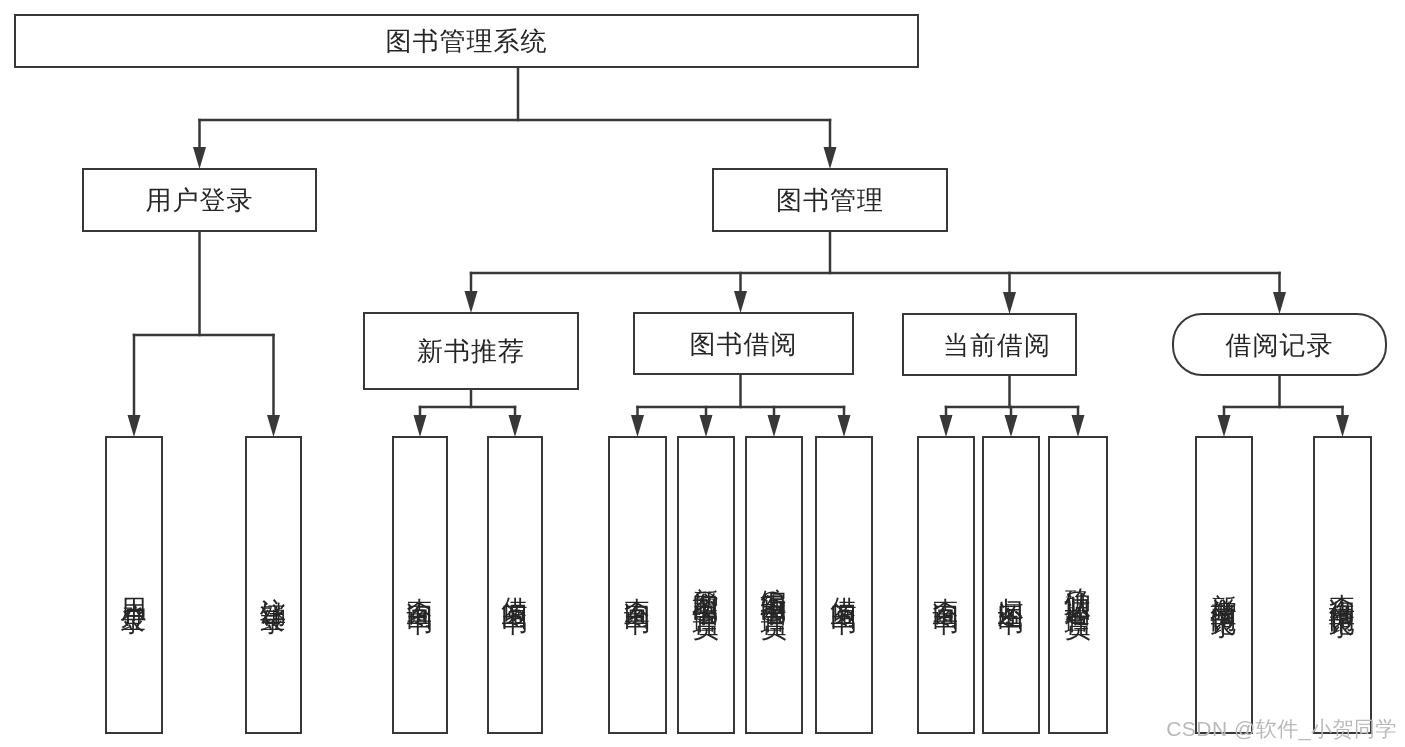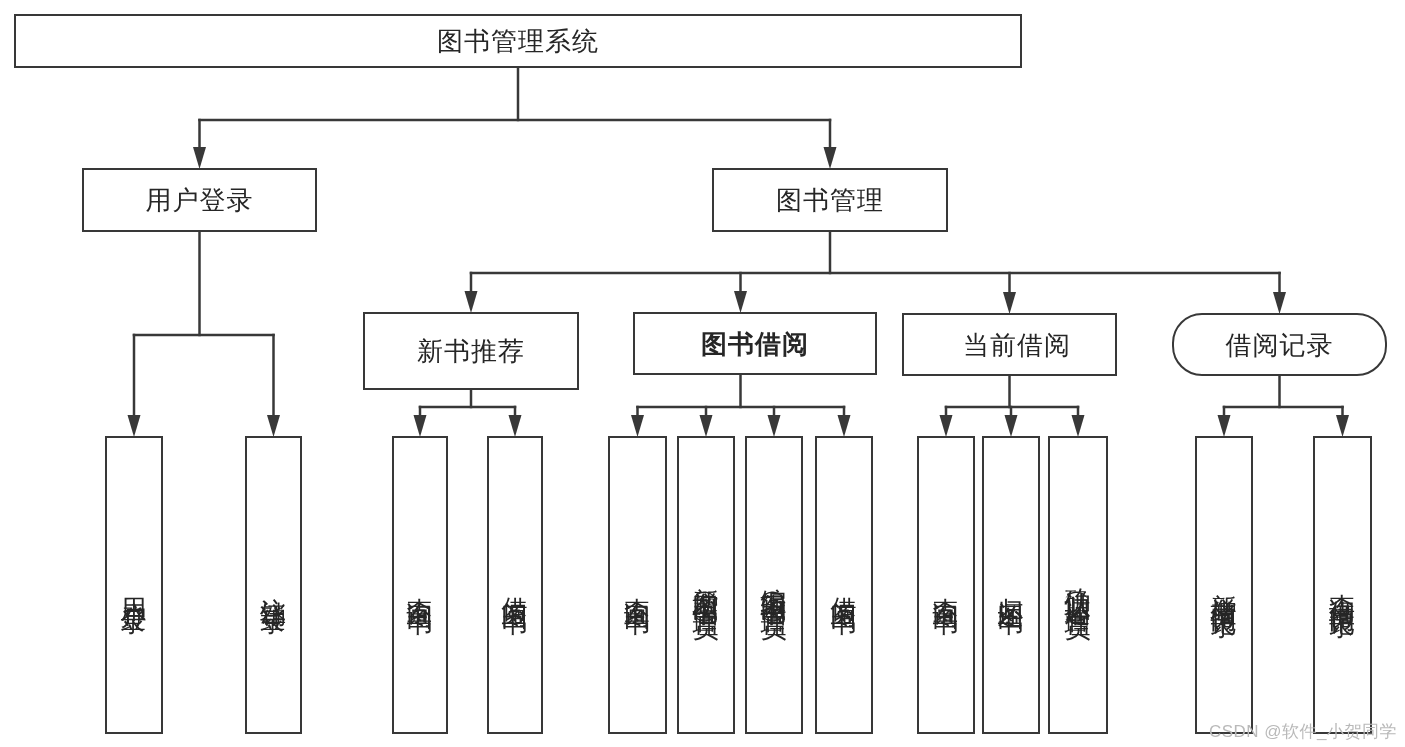--- a/index.html
+++ b/index.html
@@ -34,21 +34,21 @@
   }
   .node.vertical .label {
     writing-mode:vertical-rl;
     letter-spacing:4px;
     line-height:1;
   }
   .watermark {
     position:absolute;
     right:8px;
     bottom:4px;
-    font-size:17px;
+    font-size:21px;
     letter-spacing:0.5px;
     color:#b9b9b9;
     z-index:3;
     white-space:nowrap;
   }
 </style>
 </head>
 <body>
 
 <div class="stage">
@@ -100,36 +100,36 @@
       <line x1="1078" y1="407" x2="1078" y2="418" stroke="#383838" stroke-width="2.5" stroke-linecap="square"></line>
       <polygon points="1071.5,415 1084.5,415 1078,437" fill="#383838"></polygon>
       <line x1="1279.5" y1="376" x2="1279.5" y2="407" stroke="#383838" stroke-width="2.5" stroke-linecap="square"></line>
       <line x1="1224" y1="407" x2="1342.5" y2="407" stroke="#383838" stroke-width="2.5" stroke-linecap="square"></line>
       <line x1="1224" y1="407" x2="1224" y2="418" stroke="#383838" stroke-width="2.5" stroke-linecap="square"></line>
       <polygon points="1217.5,415 1230.5,415 1224,437" fill="#383838"></polygon>
       <line x1="1342.5" y1="407" x2="1342.5" y2="418" stroke="#383838" stroke-width="2.5" stroke-linecap="square"></line>
       <polygon points="1336,415 1349,415 1342.5,437" fill="#383838"></polygon>
     </svg>
   <div id="nodes">
-      <div class="node horizontal" style="left: 14px; top: 14px; width: 1008px; height: 54px; justify-content: center;">
+      <div class="node horizontal" style="left: 14px; top: 14px; width: 905px; height: 54px; justify-content: center;">
         <span class="label">图书管理系统</span>
       </div>
       <div class="node horizontal" style="left: 82px; top: 168px; width: 235px; height: 64px;">
         <span class="label">用户登录</span>
       </div>
       <div class="node horizontal" style="left: 712px; top: 168px; width: 236px; height: 64px; text-align: right;">
         <span class="label">图书管理</span>
       </div>
       <div class="node horizontal" style="left: 363px; top: 312px; width: 216px; height: 78px;">
         <span class="label">新书推荐</span>
       </div>
-      <div class="node horizontal" style="left: 633px; top: 312px; width: 244px; height: 63px; font-weight: bold;">
+      <div class="node horizontal" style="left: 633px; top: 312px; width: 221px; height: 63px;">
         <span class="label">图书借阅</span>
       </div>
-      <div class="node horizontal" style="left: 902px; top: 313px; width: 215px; height: 63px; padding-left: 15px;">
+      <div class="node horizontal" style="left: 902px; top: 313px; width: 175px; height: 63px; padding-left: 15px;">
         <span class="label">当前借阅</span>
       </div>
       <div class="node horizontal" style="left: 1172px; top: 313px; width: 215px; height: 63px; border-radius: 30px;">
         <span class="label">借阅记录</span>
       </div>
       <div class="node vertical" style="left: 105px; top: 436px; width: 58px; height: 298px;">
         <span class="label">用户登录</span>
       </div>
       <div class="node vertical" style="left: 245px; top: 436px; width: 57px; height: 298px;">
         <span class="label">注销登录</span>

